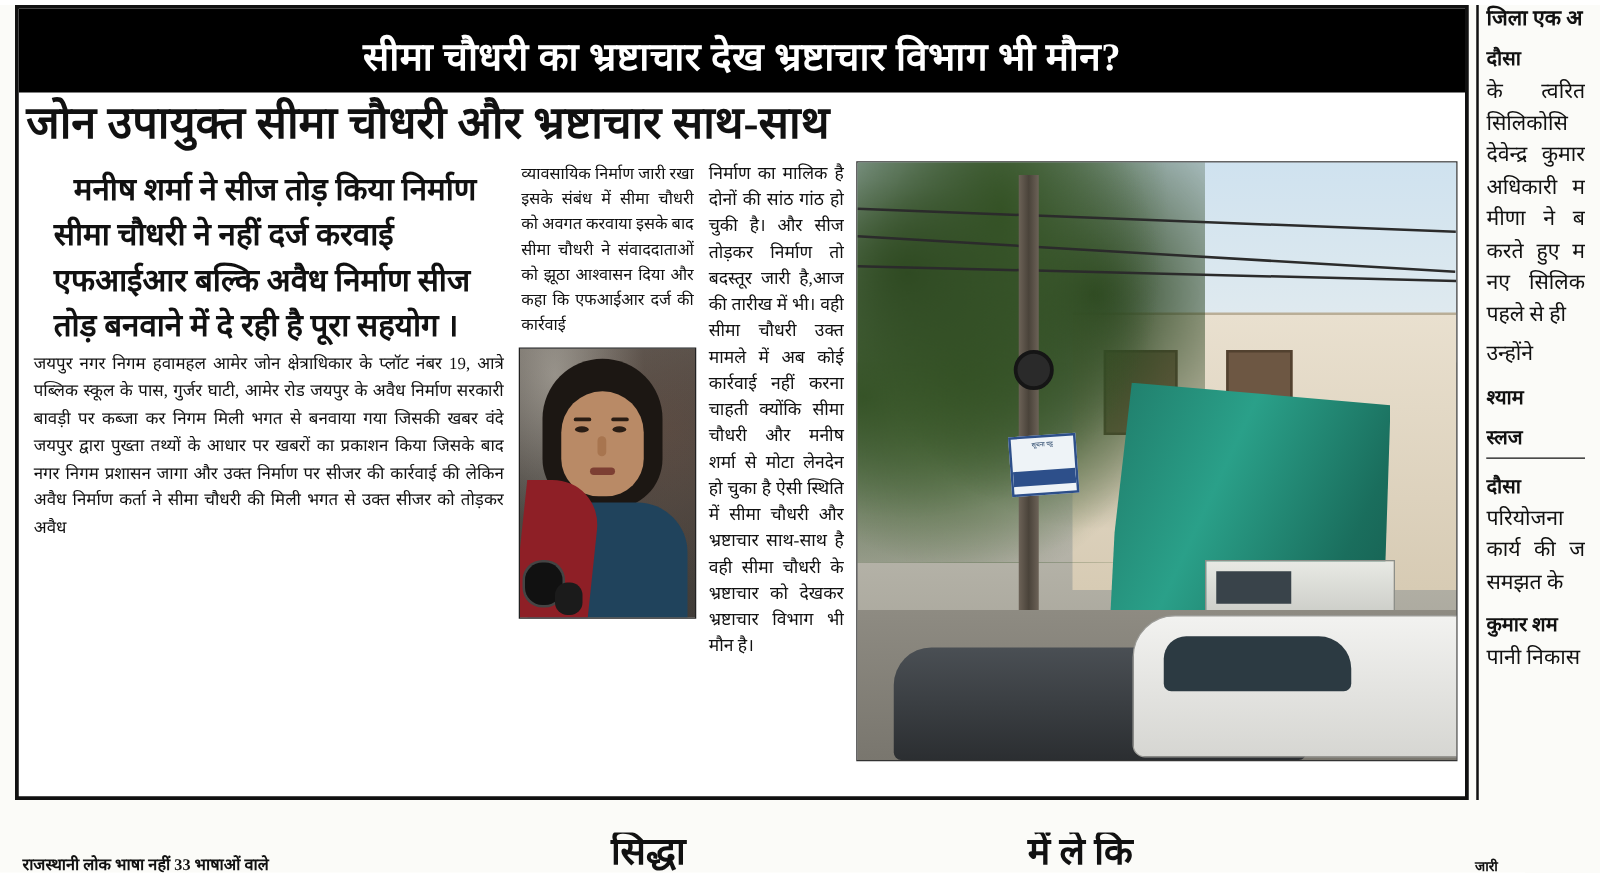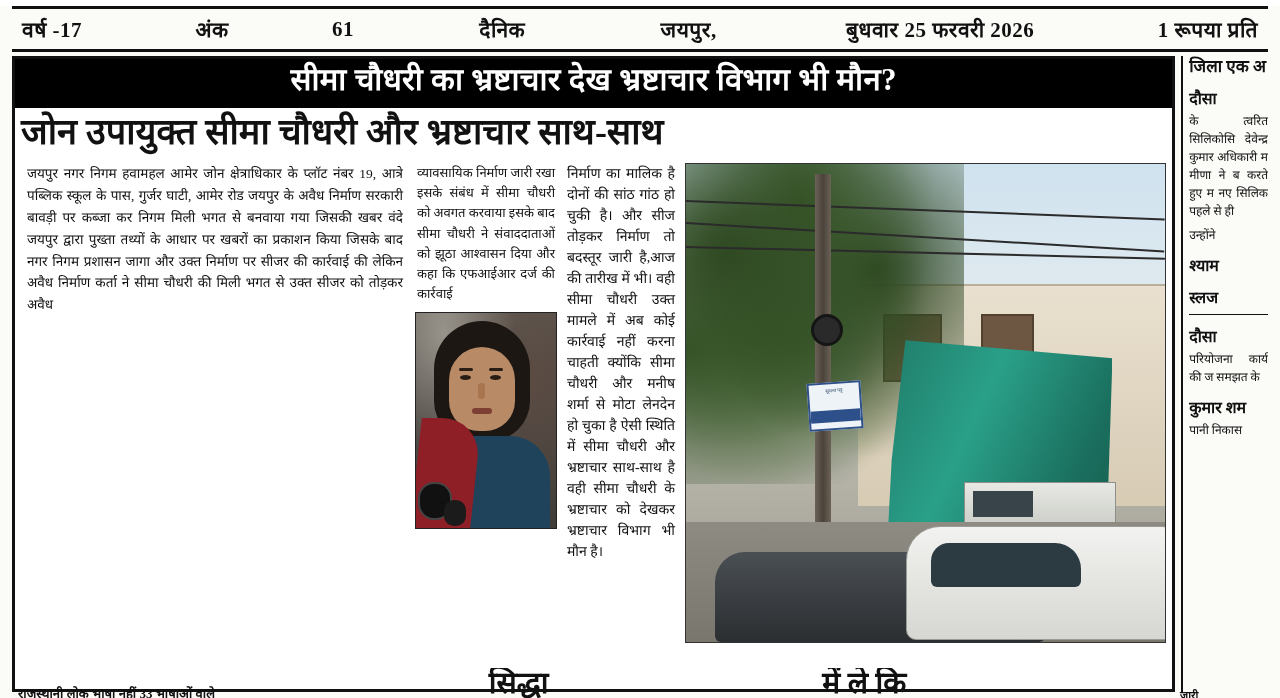--- a/index.html
+++ b/index.html
@@ -77,21 +77,21 @@
   }
 
   
   .headline-1 {
     background: #000;
     color: #fff;
     font-weight: bold;
     font-size: 31px;
     line-height: 1.25;
     text-align: center;
-    padding: 2px 8px 8px 8px;
+    padding: 20px 8px 8px 8px;
     letter-spacing: 0.3px;
     white-space: nowrap;
   }
   .headline-2 {
     color: #111;
     font-weight: bold;
     font-size: 36px;
     line-height: 1.15;
     text-align: left;
     padding: 4px 6px 6px 6px;
@@ -354,21 +354,21 @@
     font-weight: bold;
     line-height: 1.25;
     margin-bottom: 6px;
   }
   .side-sub {
     font-size: 16px;
     font-weight: bold;
     margin: 10px 0 3px 0;
   }
   .side-text {
-    font-size: 12px;
+    font-size: 17px;
     line-height: 1.5;
     text-align: justify;
     margin: 0 0 6px 0;
   }
   .side-rule { border-top: 1px solid #111; margin: 6px 0; }
 
   
   .bottom-strip {
     position: absolute;
     left: 8px; right: 8px; bottom: 0;
@@ -382,40 +382,32 @@
   }
   .bs-small { font-size: 13px; font-weight: bold; }
   .bs-big { font-size: 30px; font-weight: bold; }
   .bs-side { font-size: 11px; font-weight: bold; width: 84px; }
 </style>
 </head>
 <body>
 
 <div class="page">
 
-  <div class="masthead">
-    <span class="mh mh-vol">वर्ष -17</span>
-    <span class="mh mh-issue-label">अंक</span>
-    <span class="mh mh-issue-num">61</span>
-    <span class="mh mh-daily">दैनिक</span>
-    <span class="mh mh-city">जयपुर,</span>
-    <span class="mh mh-date">बुधवार 25 फरवरी 2026</span>
-    <span class="mh mh-price">1 रूपया प्रति</span>
-  </div>
 
   <div class="body-wrap">
 
     <div class="main-block">
 
       <div class="headline-1">सीमा चौधरी का भ्रष्टाचार देख भ्रष्टाचार विभाग भी मौन?</div>
       <div class="headline-2">जोन उपायुक्त सीमा चौधरी और भ्रष्टाचार साथ-साथ</div>
 
       <div class="cols">
 
         <div class="col-a">
+          <div class="lede">मनीष शर्मा ने सीज तोड़ किया निर्माण सीमा चौधरी ने नहीं दर्ज करवाई एफआईआर बल्कि अवैध निर्माण सीज तोड़ बनवाने में दे रही है पूरा सहयोग ।</div>
           <p class="body-text">जयपुर नगर निगम हवामहल आमेर जोन क्षेत्राधिकार के प्लॉट नंबर 19, आत्रे पब्लिक स्कूल के पास, गुर्जर घाटी, आमेर रोड जयपुर के अवैध निर्माण सरकारी बावड़ी पर कब्जा कर निगम मिली भगत से बनवाया गया जिसकी खबर वंदे जयपुर द्वारा पुख्ता तथ्यों के आधार पर खबरों का प्रकाशन किया जिसके बाद नगर निगम प्रशासन जागा और उक्त निर्माण पर सीजर की कार्रवाई की लेकिन अवैध निर्माण कर्ता ने सीमा चौधरी की मिली भगत से उक्त सीजर को तोड़कर अवैध</p>
         </div>
 
         <div class="col-b">
           <p class="body-text">व्यावसायिक निर्माण जारी रखा इसके संबंध में सीमा चौधरी को अवगत करवाया इसके बाद सीमा चौधरी ने संवाददाताओं को झूठा आश्वासन दिया और कहा कि एफआईआर दर्ज की कार्रवाई</p>
 
           <div class="photo-woman">
             <div class="pw-bg-blob"></div>
             <div class="pw-hair"></div>
             <div class="pw-face"></div>

